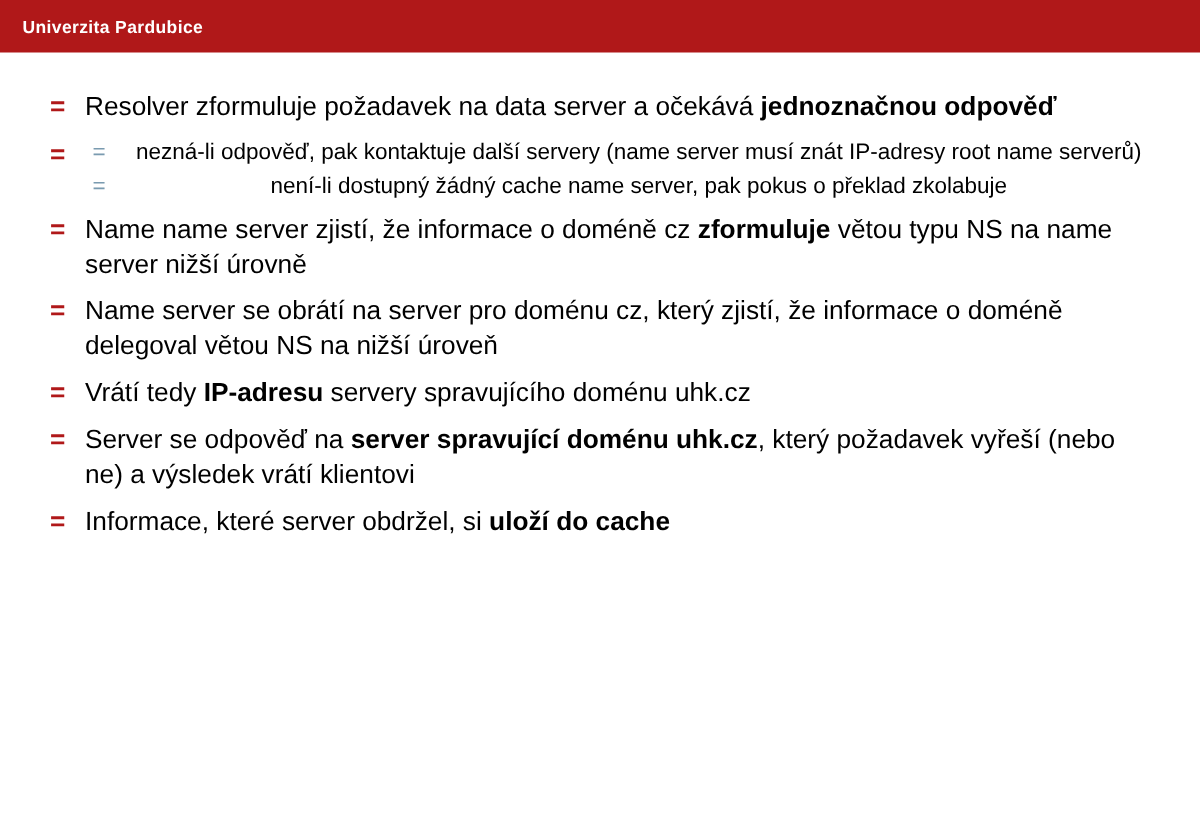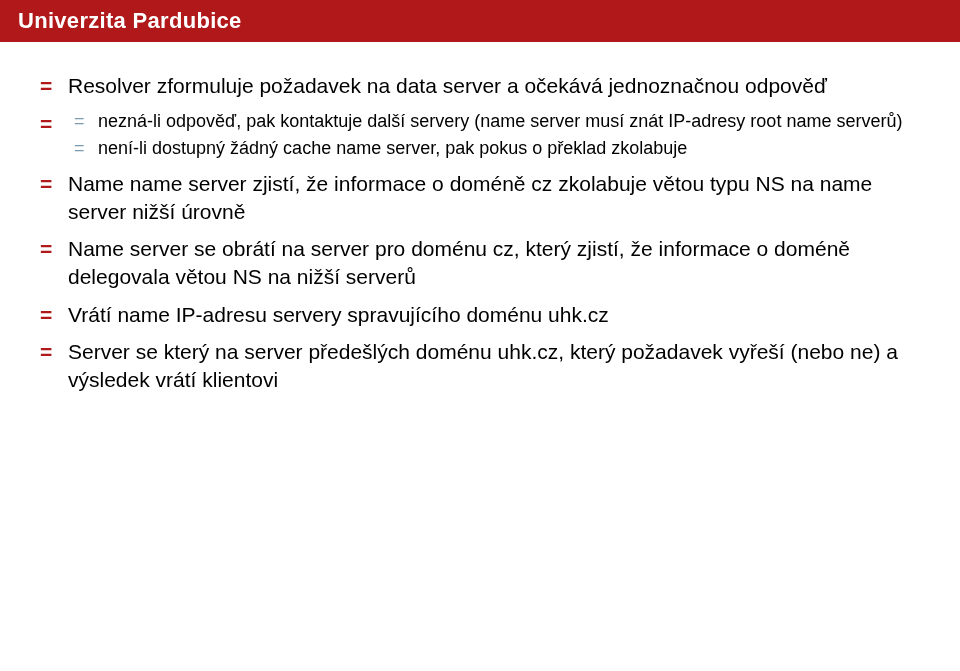--- a/index.html
+++ b/index.html
@@ -8,21 +8,21 @@
     width: 100%;
     background: #b01819;
     height: 42px;
     display: flex;
     align-items: center;
     padding-left: 18px;
   }
   .header span {
     color: #fff;
     font-weight: bold;
-    font-size: 22px;
+    font-size: 14px;
     letter-spacing: 0.3px;
   }
   .content {
     padding: 30px 36px 10px 36px;
     color: #000;
   }
   ul.top {
     list-style: none;
   }
   ul.top > li {
@@ -37,37 +37,38 @@
     position: absolute;
     left: 4px;
     top: 0;
     color: #b01819;
     font-weight: bold;
     font-size: 21px;
   }
   ul.sub {
     list-style: none;
     margin-top: 6px;
+    text-align: center;
   }
   ul.sub > li {
     position: relative;
     padding-left: 30px;
     margin-bottom: 4px;
     font-size: 18px;
     line-height: 1.28;
   }
   ul.sub > li::before {
     content: "=";
     position: absolute;
     left: 6px;
     top: 0;
     color: #7a9bb0;
     font-size: 18px;
   }
-  .b { font-weight: normal; }
+  .b { font-weight: bold; }
 </style>
 </head>
 <body>
 
 <div class="header">
   <span>Univerzita Pardubice</span>
 </div>
 
 <div class="content">
   <ul class="top">
@@ -81,31 +82,34 @@
         <li>
           <span>nezná-li odpověď, pak kontaktuje další servery (name server musí znát IP-adresy root name serverů)</span>
         </li>
         <li>
           <span>není-li dostupný žádný cache name server, pak pokus o překlad zkolabuje</span>
         </li>
       </ul>
     </li>
 
     <li>
-      <span>Name name server zjistí, že informace o doméně cz </span><span class="b">zkolabuje</span><span> větou typu NS na name server nižší úrovně</span>
+      <span>Name name server zjistí, že informace o doméně cz </span><span class="b">zformuluje</span><span> větou typu NS na name server nižší úrovně</span>
     </li>
 
 
     <li>
-      <span>Name server se obrátí na server pro doménu cz, který zjistí, že informace o doméně delegovala větou NS na nižší serverů</span>
+      <span>Name server se obrátí na server pro doménu cz, který zjistí, že informace o doméně delegoval větou NS na nižší úroveň</span>
     </li>
 
     <li>
-      <span>Vrátí name </span><span class="b">IP-adresu</span><span> servery spravujícího doménu uhk.cz</span>
+      <span>Vrátí tedy </span><span class="b">IP-adresu</span><span> servery spravujícího doménu uhk.cz</span>
     </li>
 
     <li>
-      <span>Server se který na </span><span class="b">server předešlých doménu uhk.cz</span><span>, který požadavek vyřeší (nebo ne) a výsledek vrátí klientovi</span>
+      <span>Server se odpověď na </span><span class="b">server spravující doménu uhk.cz</span><span>, který požadavek vyřeší (nebo ne) a výsledek vrátí klientovi</span>
     </li>
 
+    <li>
+      <span>Informace, které server obdržel, si </span><span class="b">uloží do cache</span>
+    </li>
 
   </ul>
 </div>
 
 </body></html>

